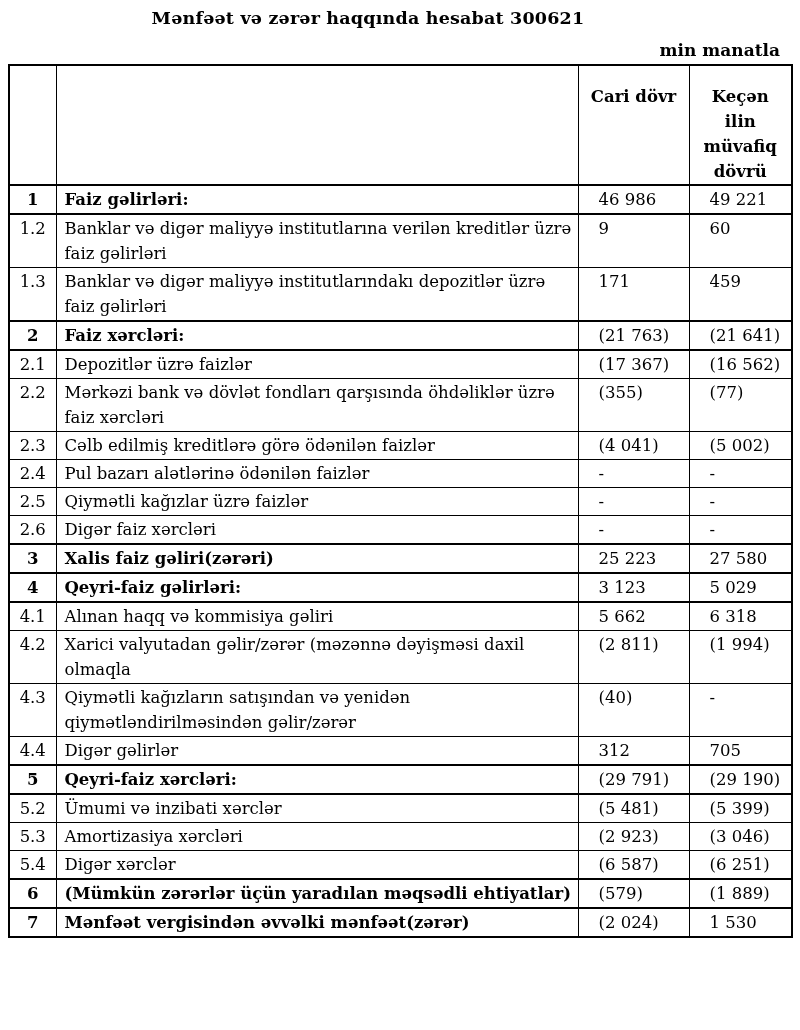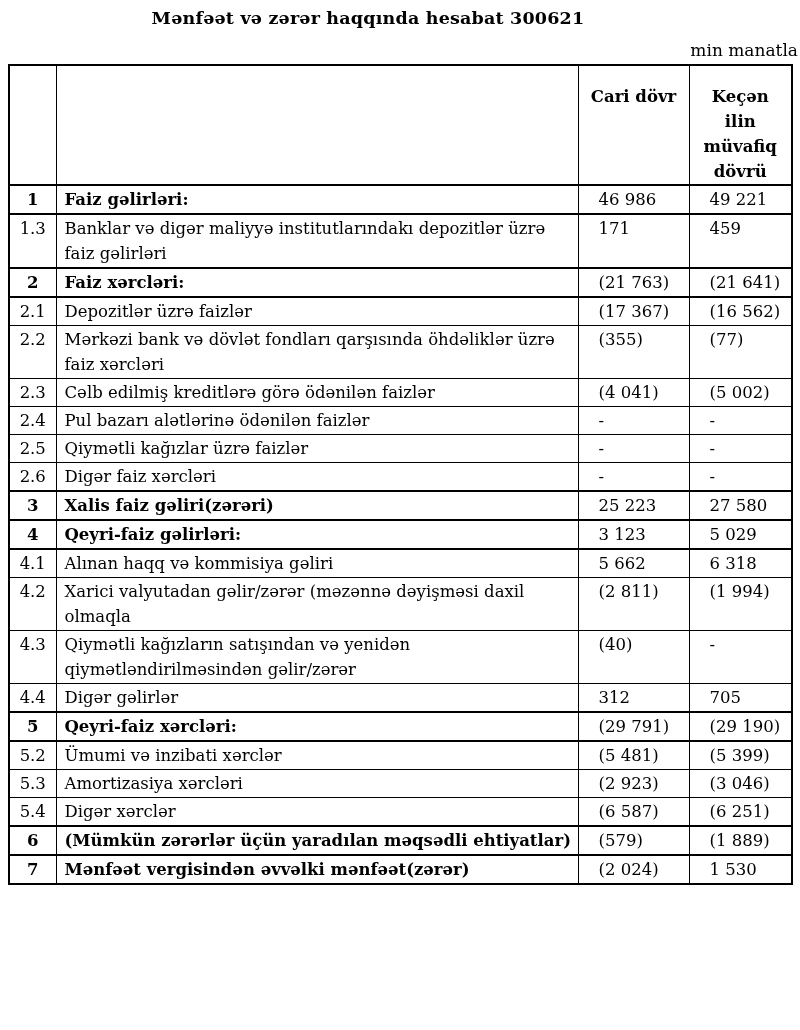--- a/index.html
+++ b/index.html
@@ -12,23 +12,23 @@
   }
   .page { position: relative; width: 800px; height: 1030px; overflow: hidden; }
   .title {
     margin: 8px 80px 0 16px;
     font-size: 17.5px;
     font-weight: bold;
     text-align: center;
     letter-spacing: 0.2px;
   }
   .unit-note {
-    margin: 12px 2px 4px 0;
+    margin: 12px 20px 4px 0;
     font-size: 17px;
-    font-weight: normal;
+    font-weight: bold;
     text-align: right;
   }
   table.report {
     border-collapse: collapse;
     table-layout: fixed;
     margin-left: 8px;
     width: 783px;
     border: 2px solid #000;
   }
   col.c-num { width: 47px; }
@@ -78,20 +78,26 @@
       </tr>
     </thead>
     <tbody>
         <tr class="section">
           <td class="td-num">1</td>
           <td class="td-label">Faiz gəlirləri:</td>
           <td class="td-val">46 986</td>
           <td class="td-val">49 221</td>
         </tr>
         <tr>
+          <td class="td-num">1.2</td>
+          <td class="td-label">Banklar və digər maliyyə institutlarına verilən kreditlər üzrə faiz gəlirləri</td>
+          <td class="td-val">9</td>
+          <td class="td-val">60</td>
+        </tr>
+        <tr>
           <td class="td-num">1.3</td>
           <td class="td-label">Banklar və digər maliyyə institutlarındakı depozitlər üzrə faiz gəlirləri</td>
           <td class="td-val">171</td>
           <td class="td-val">459</td>
         </tr>
         <tr class="section">
           <td class="td-num">2</td>
           <td class="td-label">Faiz xərcləri:</td>
           <td class="td-val">(21 763)</td>
           <td class="td-val">(21 641)</td>

